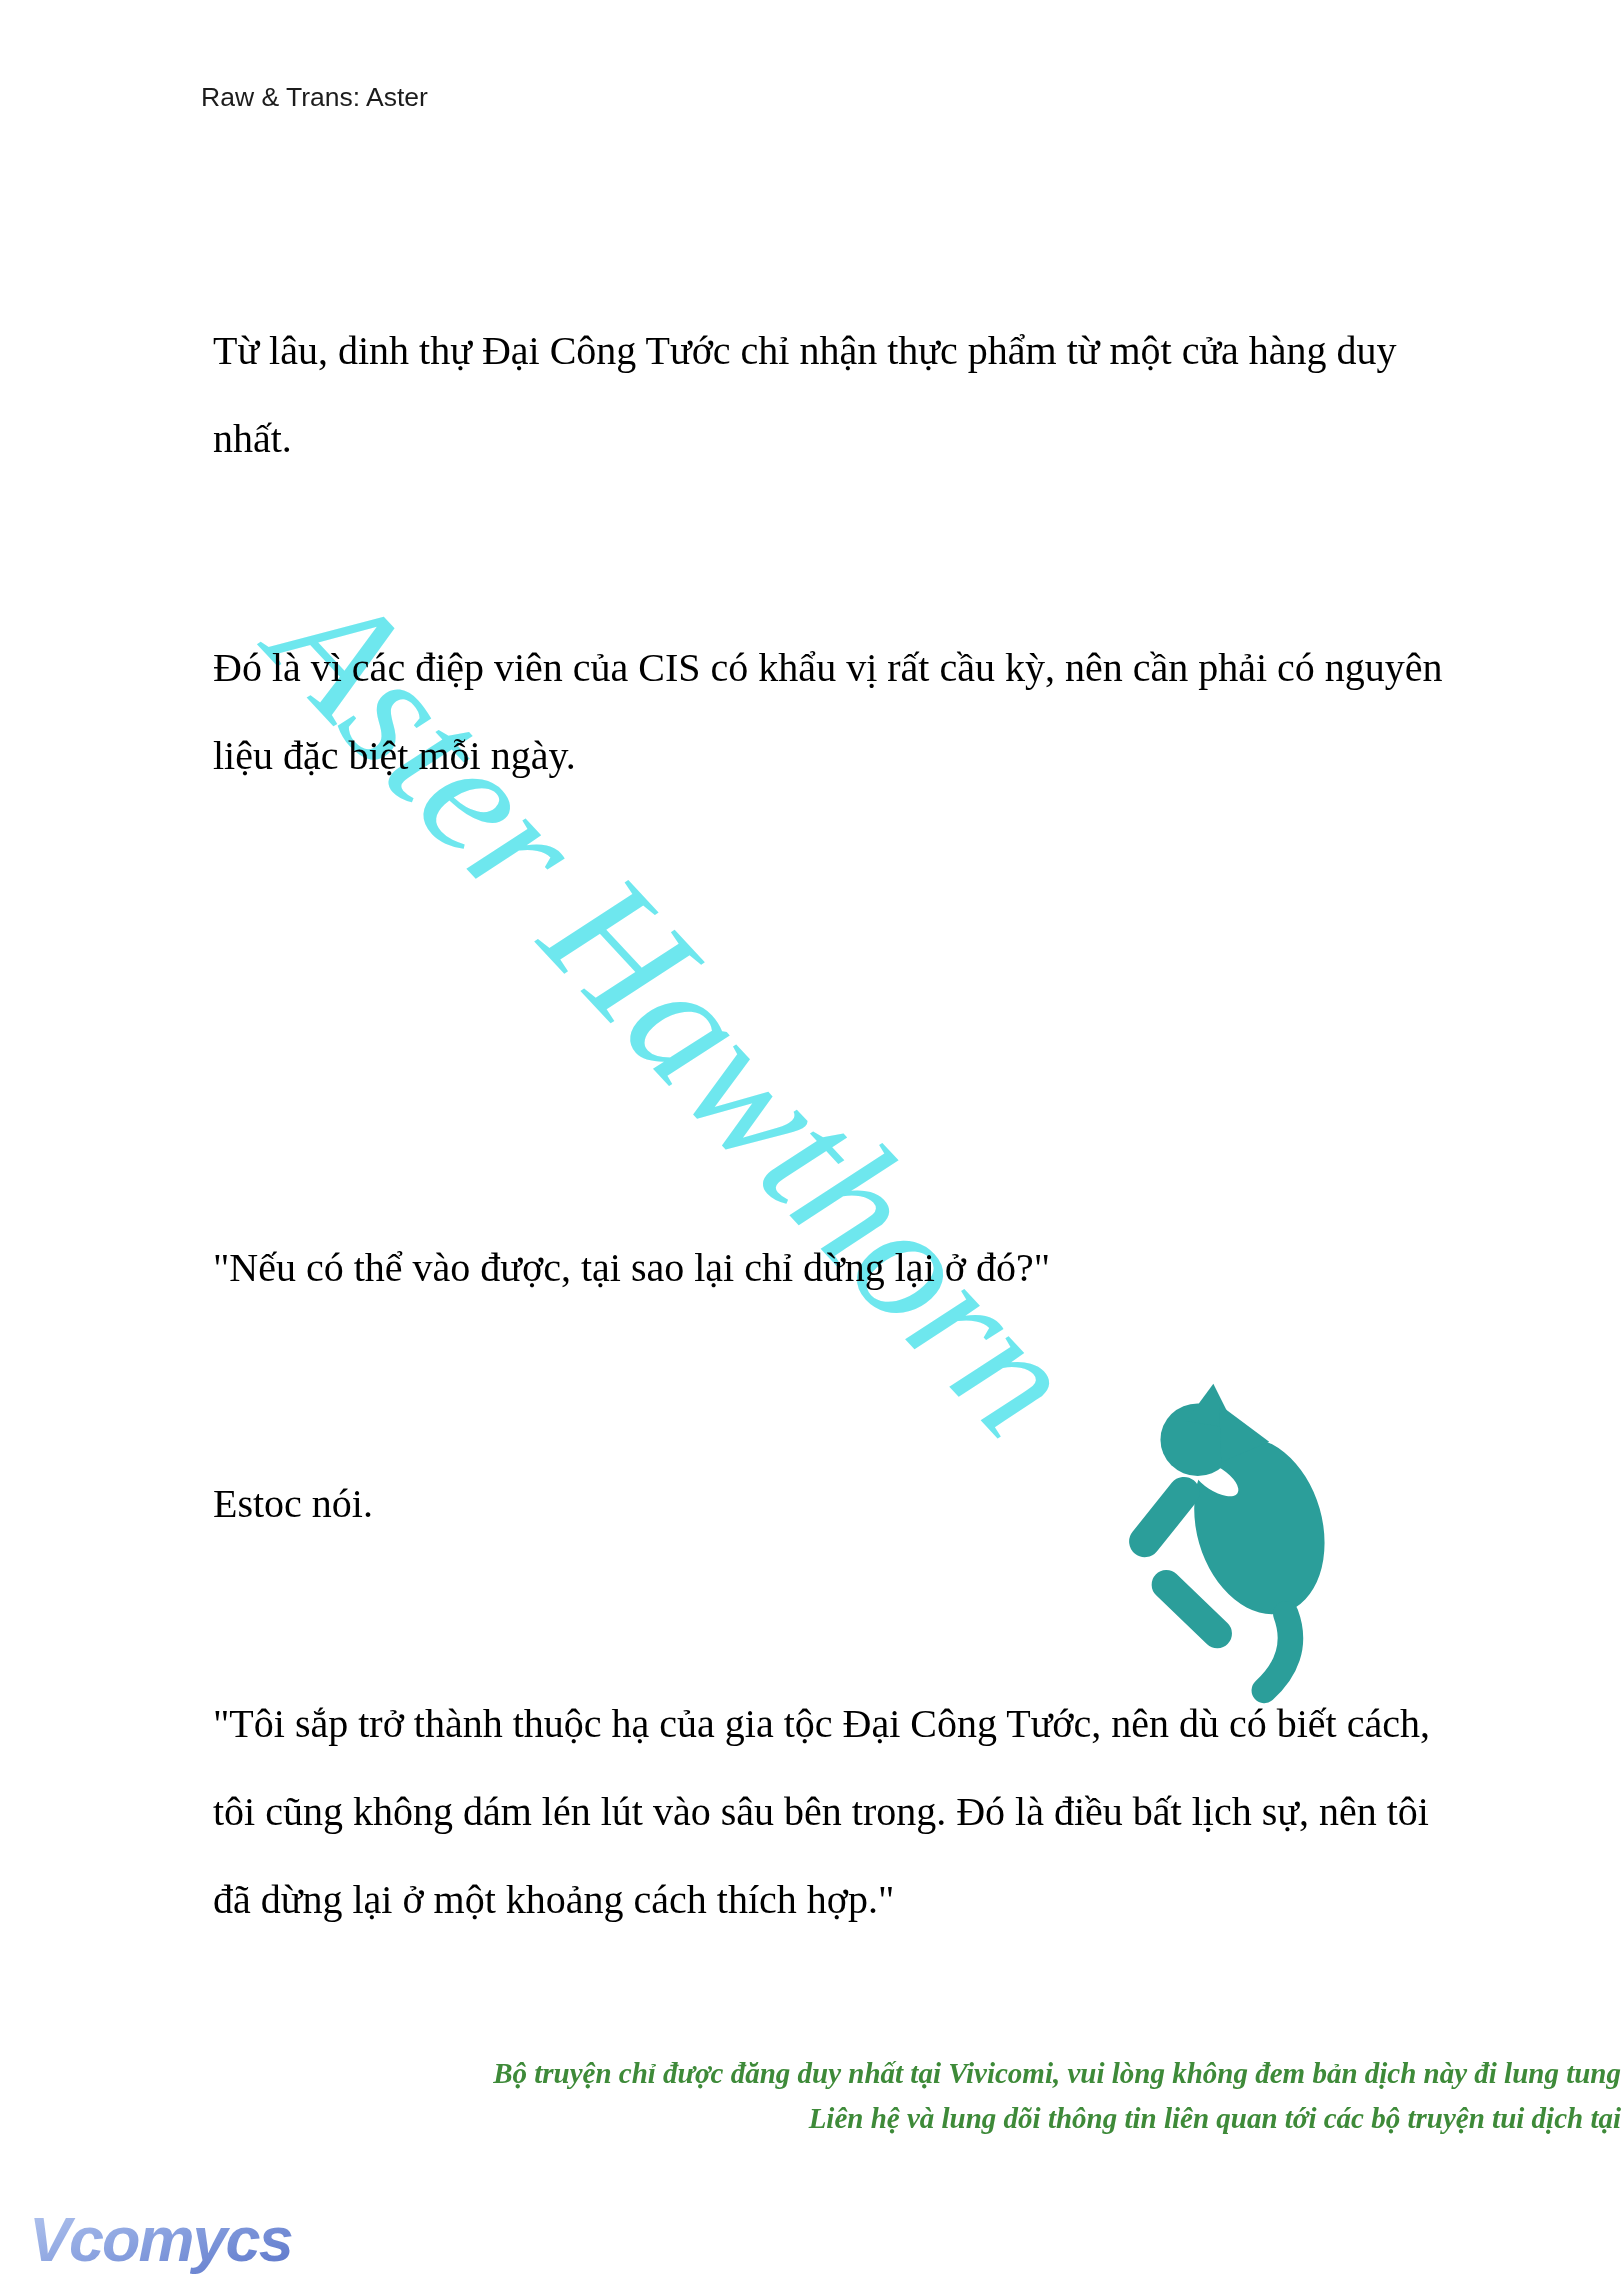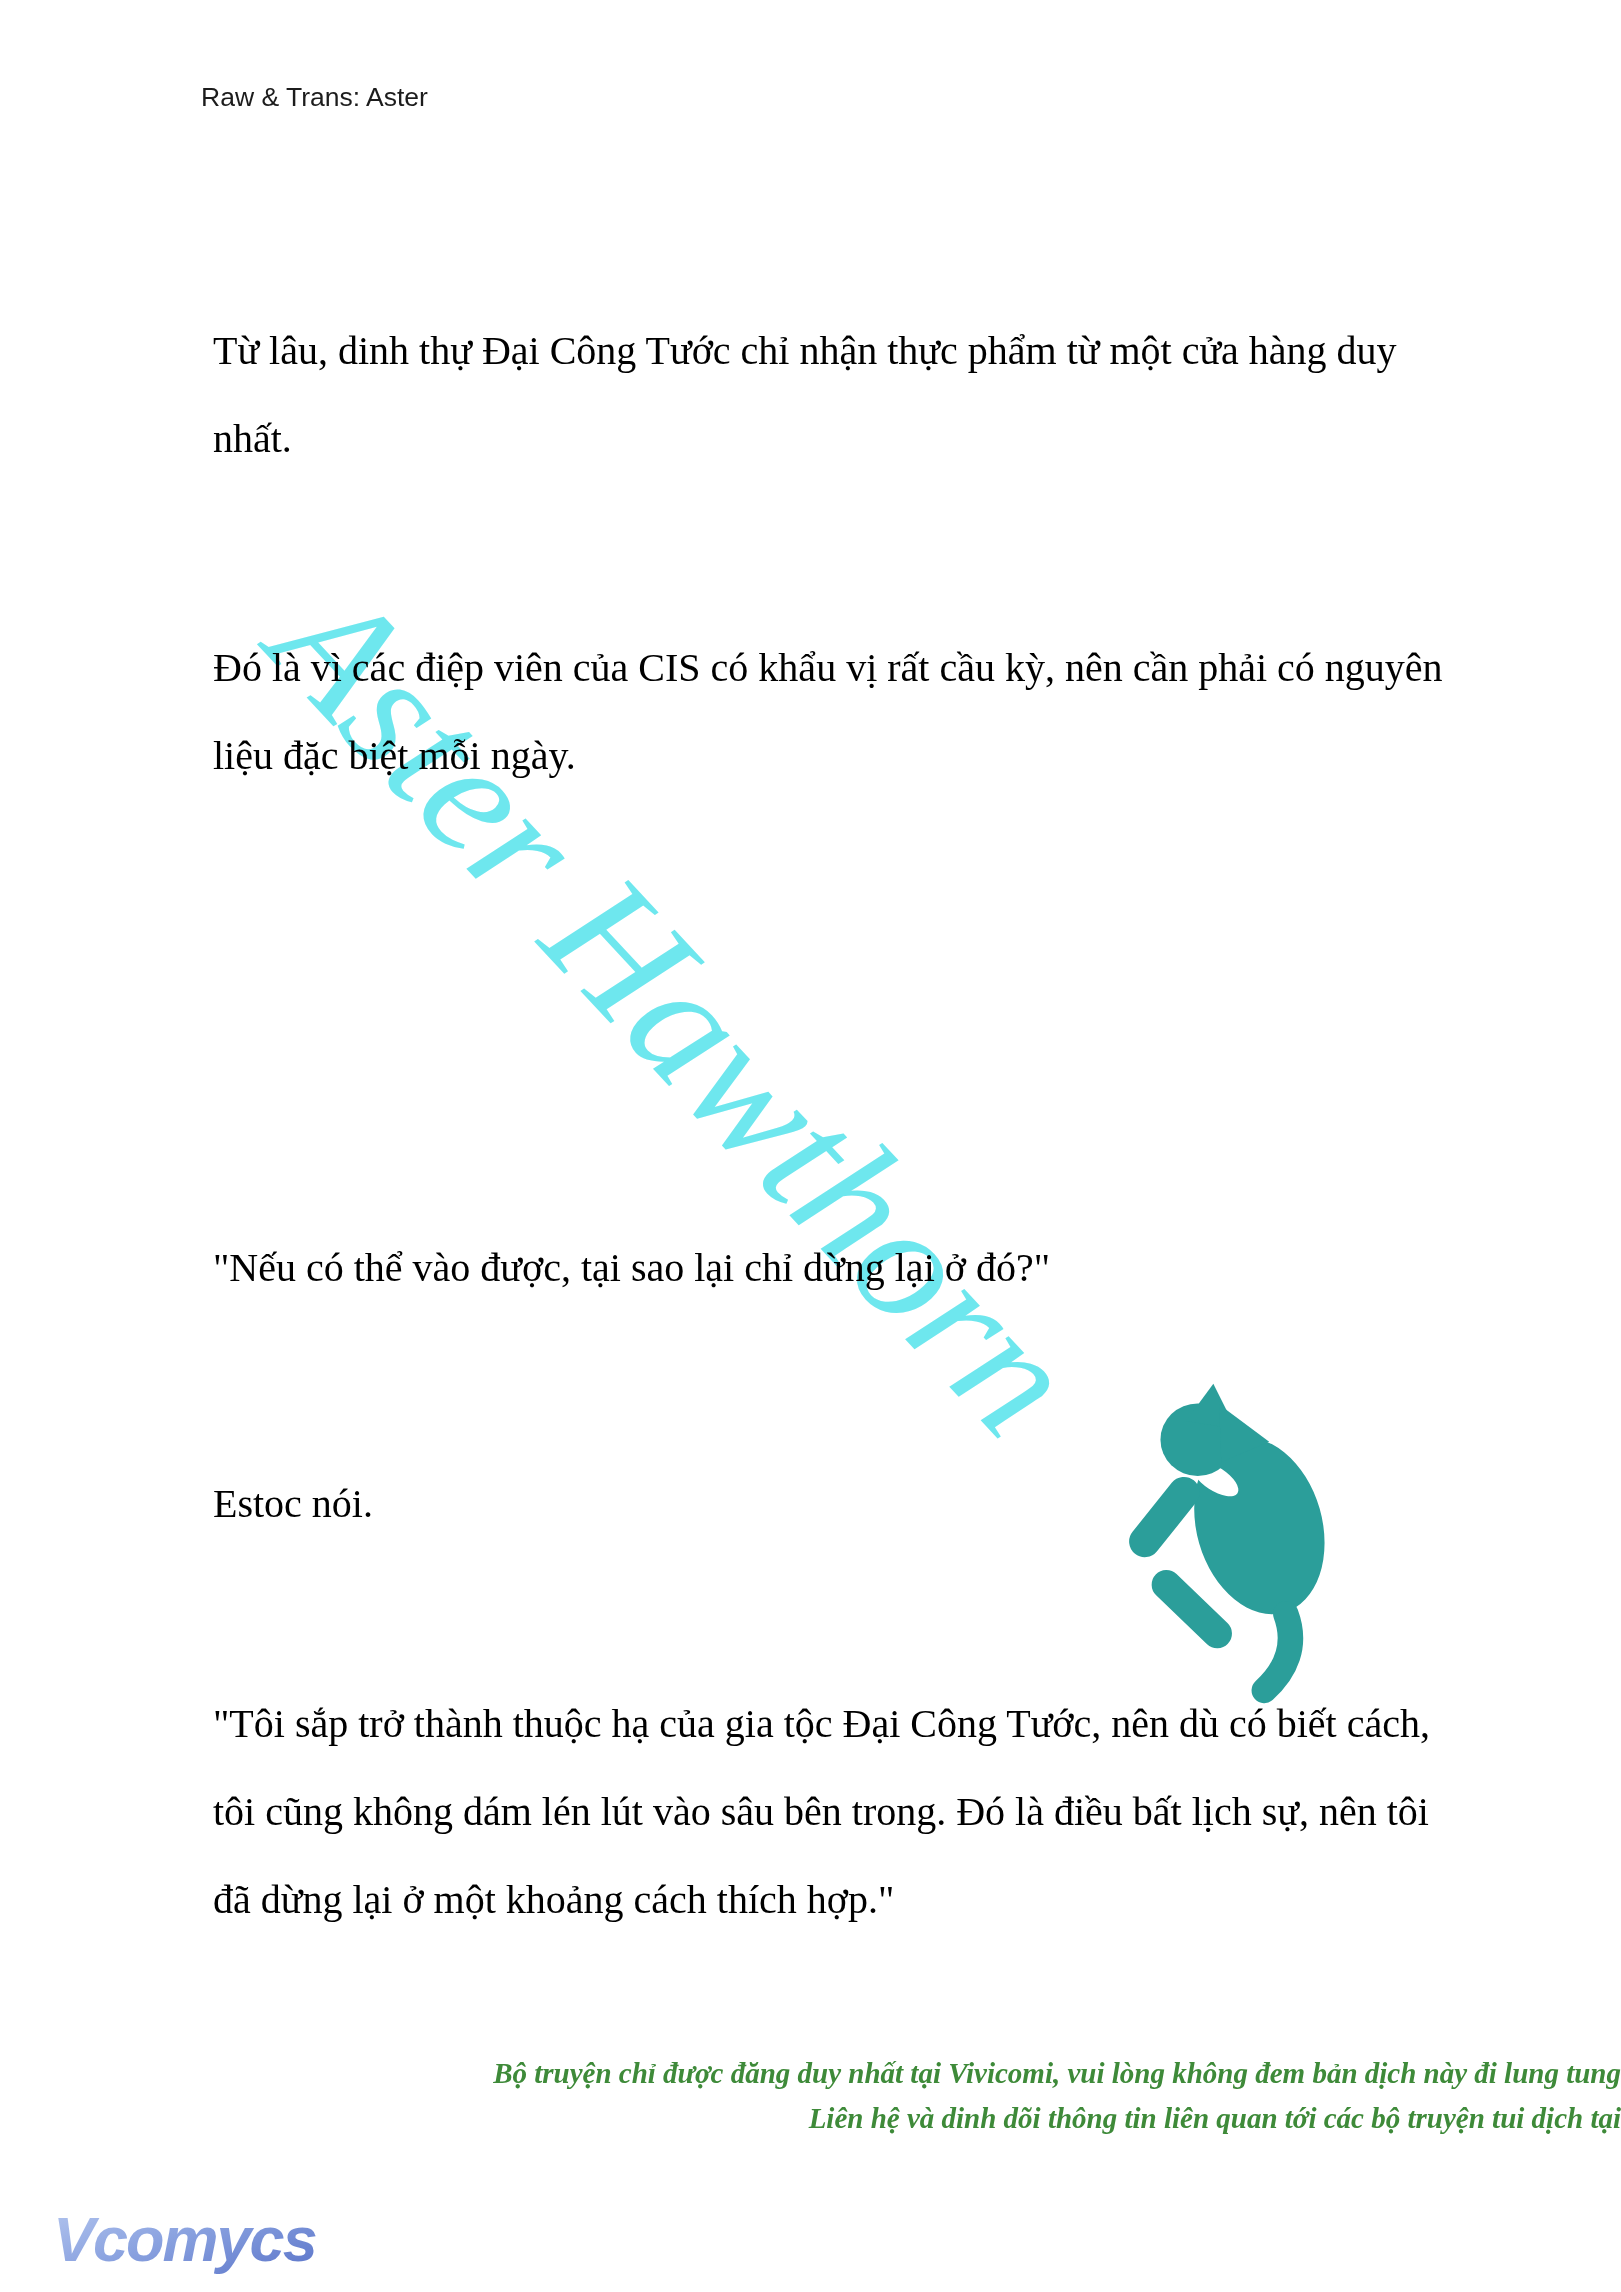--- a/index.html
+++ b/index.html
@@ -86,21 +86,20 @@
     font-style: italic;
     font-weight: bold;
     font-size: 63px;
     letter-spacing: -2px;
     background: linear-gradient(160deg, #b4c6ef 0%, #8ba3e0 45%, #5a74c9 100%);
     -webkit-background-clip: text;
     background-clip: text;
     -webkit-text-fill-color: transparent;
     color: #7d96d8;
     z-index: 3;
-    margin-left: 24px;
   }
 </style>
 </head>
 <body>
 
 <div class="page">
 
   <div class="header">Raw &amp; Trans: Aster</div>
 
   <div class="watermark">Aster Hawthorn</div>
@@ -127,19 +126,19 @@
       <line x1="58" y1="118" x2="18" y2="168" stroke="#2b9e9a" stroke-width="32" stroke-linecap="round"></line>
 
       <line x1="40" y1="212" x2="92" y2="262" stroke="#2b9e9a" stroke-width="30" stroke-linecap="round"></line>
 
       <path d="M 162 242 C 174 274 162 300 140 320" fill="none" stroke="#2b9e9a" stroke-width="26" stroke-linecap="round"></path>
     </g>
   </svg>
 
   <div class="footer">
     <div>Bộ truyện chỉ được đăng duy nhất tại Vivicomi, vui lòng không đem bản dịch này đi lung tung</div>
-    <div>Liên hệ và dinh dõi thông tin liên quan tới các bộ truyện tui dịch tại</div>
+    <div>Liên hệ và lung dõi thông tin liên quan tới các bộ truyện tui dịch tại</div>
   </div>
 
   <div class="logo">Vcomycs</div>
 
 </div>
 
 
 </body></html>

